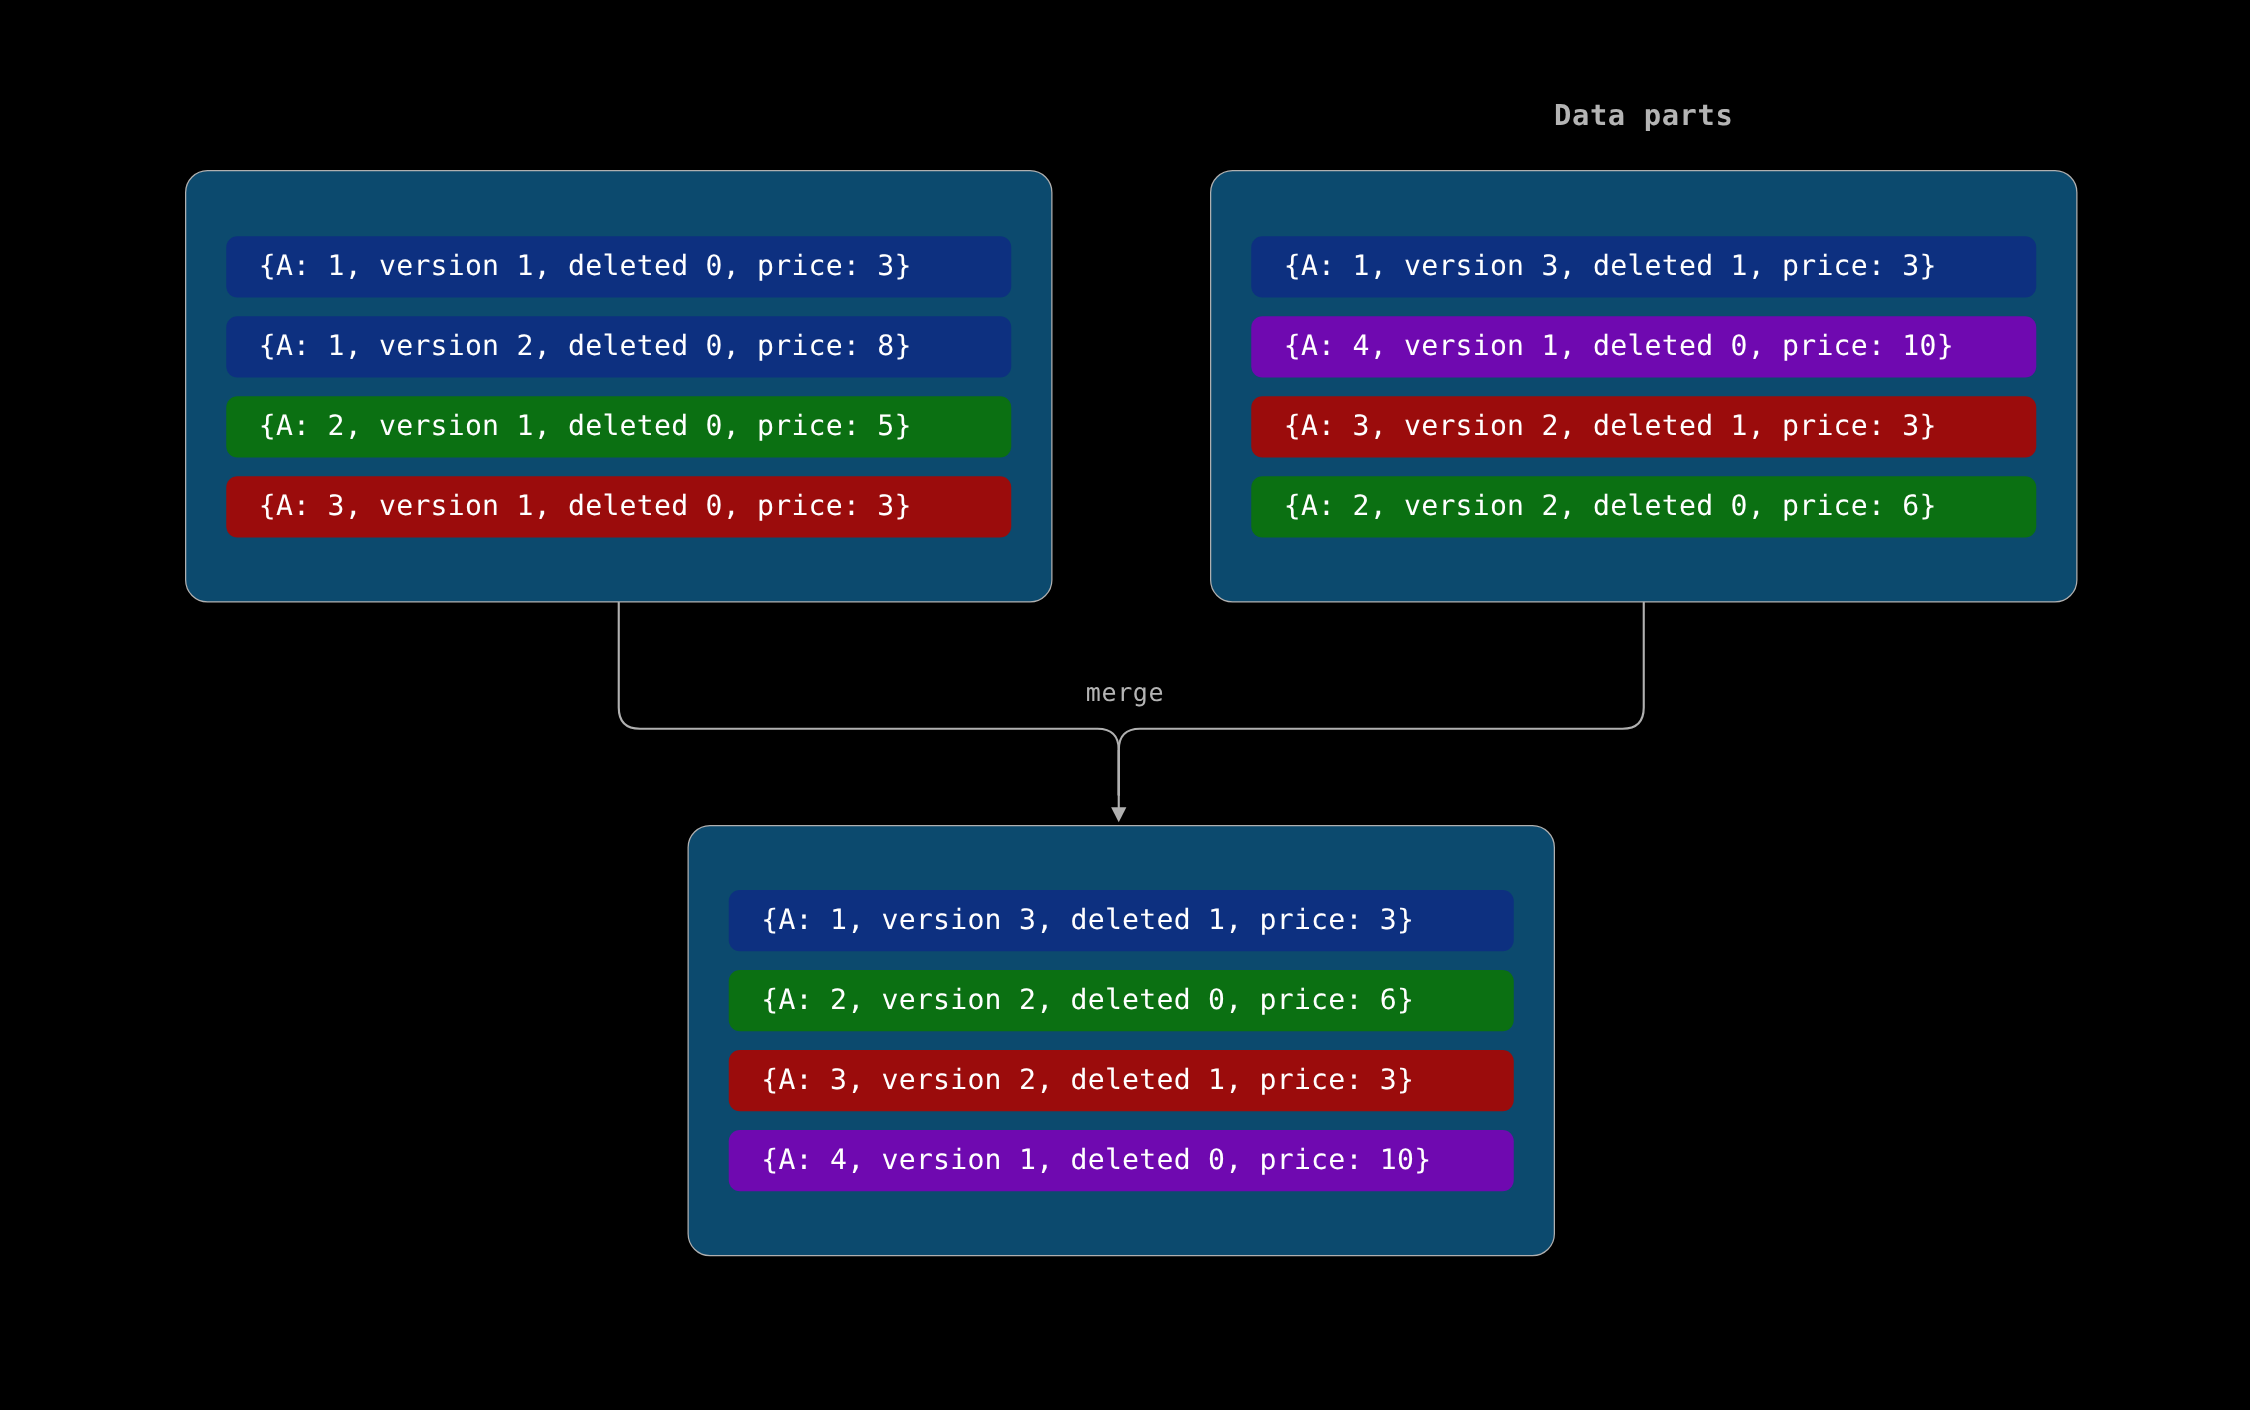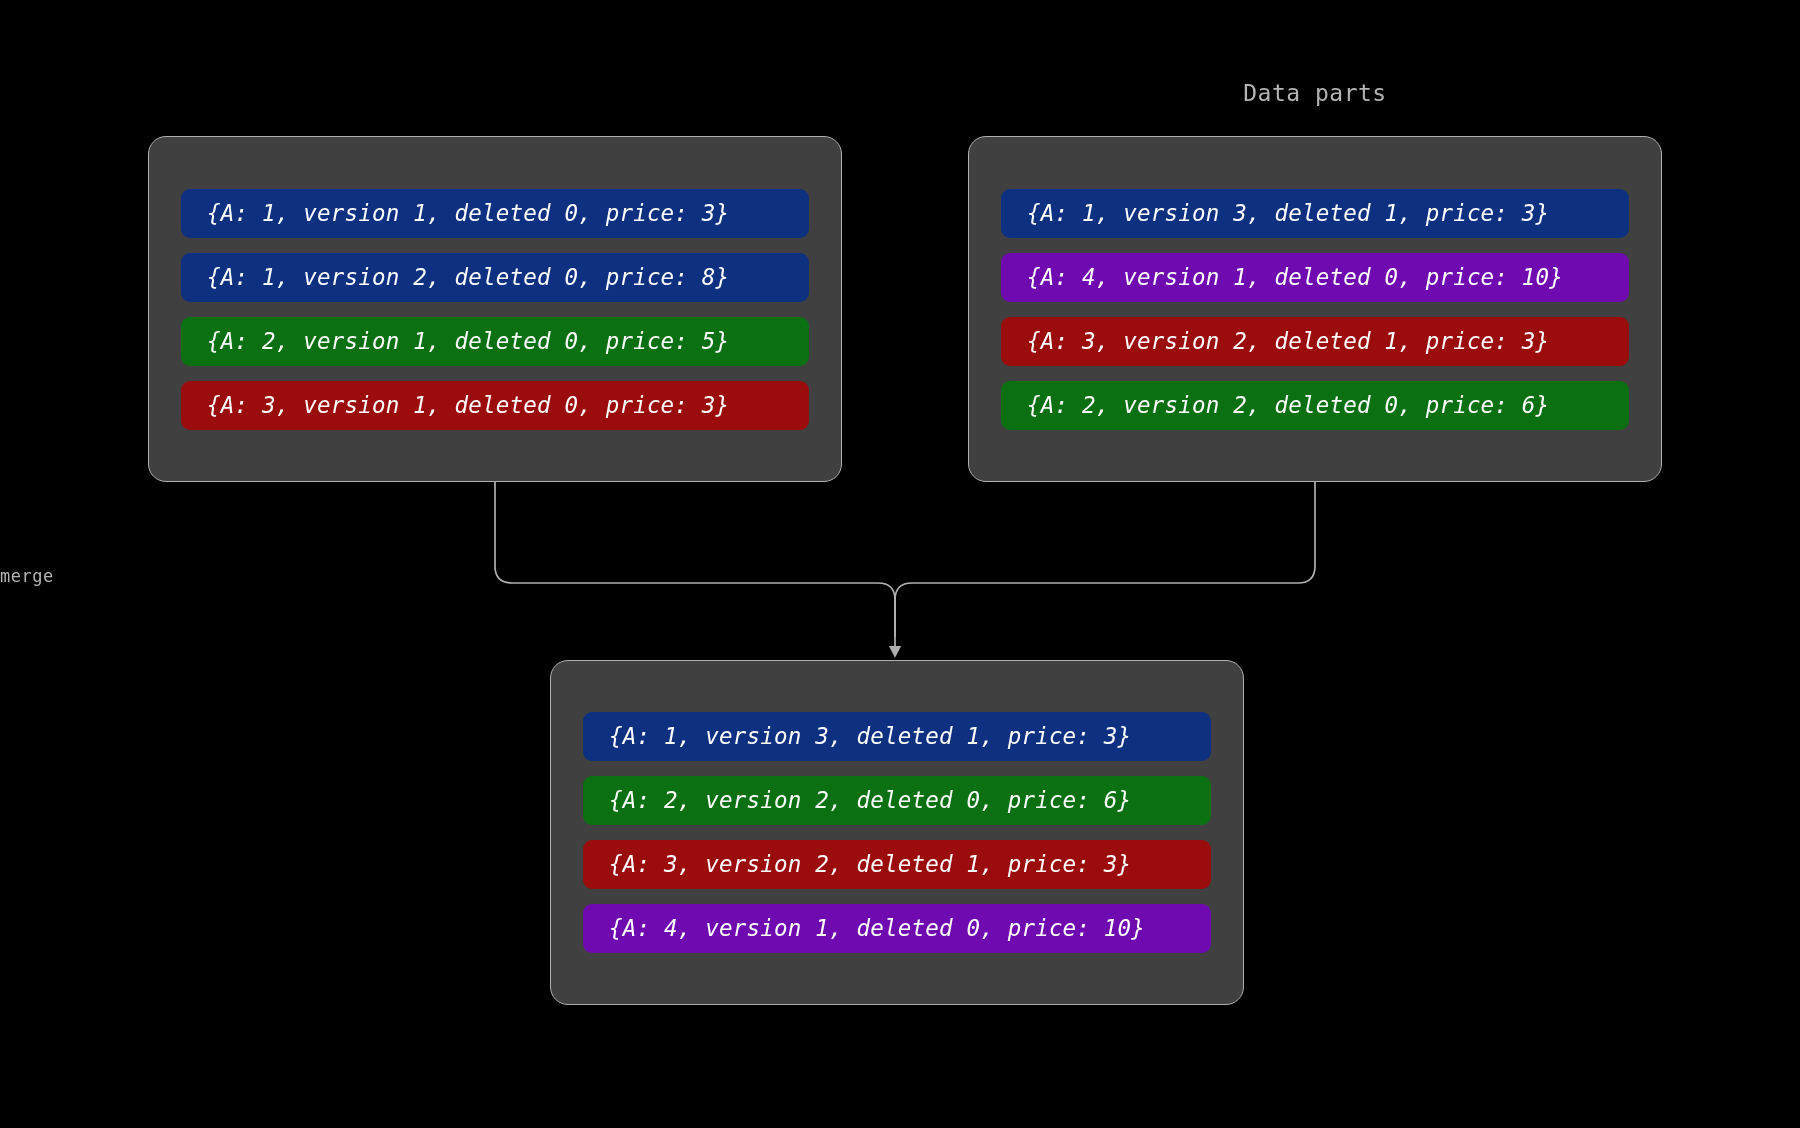--- a/index.html
+++ b/index.html
@@ -42,27 +42,26 @@
     white-space: nowrap;
     text-align: center;
     z-index: 3;
   }
 
   
   .panel {
     position: absolute;
     border: 1.6px solid #b0b0b0;
     border-radius: 18px;
-    background: #404040;
+    background: #0c4a6e;
     box-sizing: border-box;
     display: flex;
     flex-direction: column;
     justify-content: center;
     z-index: 2;
-    font-style: italic;
   }
 
   .rows {
     display: flex;
     flex-direction: column;
     gap: 15px;
     width: 100%;
     align-items: center;
   }
 
@@ -80,35 +79,36 @@
     padding: 0 26px;
     height: 49px;
   }
 
   
   #panel-order-by-a   { left: 148px;  top: 136px; width: 694px;  height: 346px; }
   #panel-data-parts   { left: 968px;  top: 136px; width: 694px;  height: 346px; }
   #panel-merged       { left: 550px;  top: 660px; width: 694px;  height: 345px; }
 
   #title-order-by-a   { left: 148px;  top: 80px;  width: 694px; }
-  #title-data-parts   { left: 968px;  top: 80px;  width: 694px; }
+  #title-data-parts   { left: 968px;  top: 80px;  width: 694px; font-weight: bold; }
 
   
   #panel-order-by-a  .record { width: 628px; }
   #panel-data-parts  .record { width: 628px; }
   #panel-merged      .record { width: 628px; }
 
   
   #merge-label {
     position: absolute;
     left: 0;
-    top: 566px;
+    top: 542px;
     width: 1800px;
+    text-align: center;
     color: #b4b4b4;
-    font-size: 17px;
+    font-size: 20px;
     letter-spacing: 0.5px;
     z-index: 3;
   }
 </style>
 </head>
 <body style="background: rgb(0, 0, 0);">
 
 <div id="stage">
 
   <svg id="connectors" viewBox="0 0 1800 1128" width="1800" height="1128" xmlns="http://www.w3.org/2000/svg">

